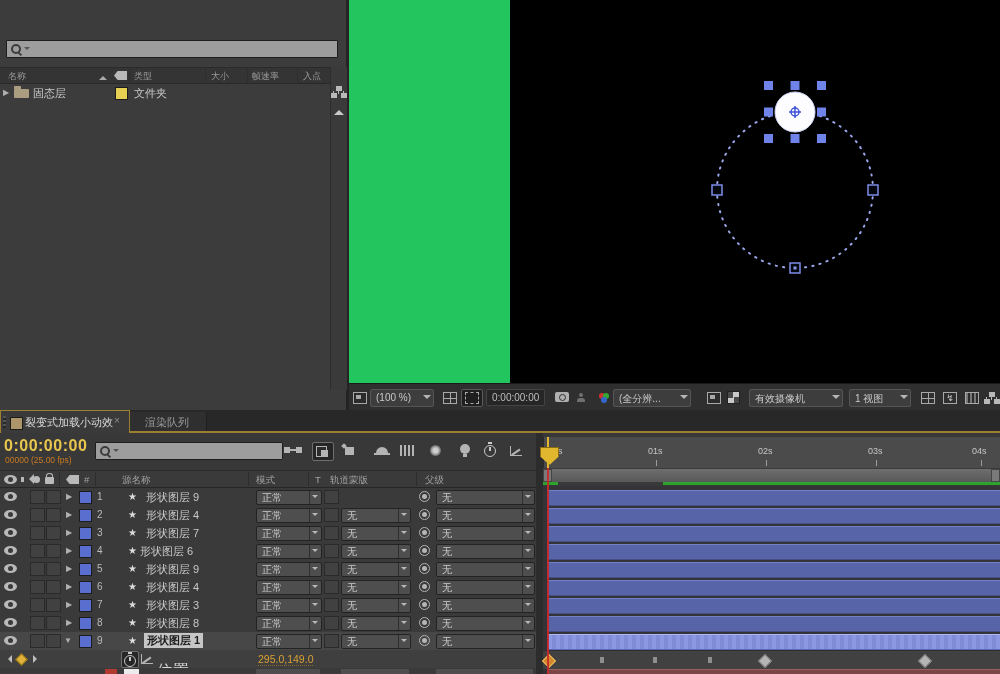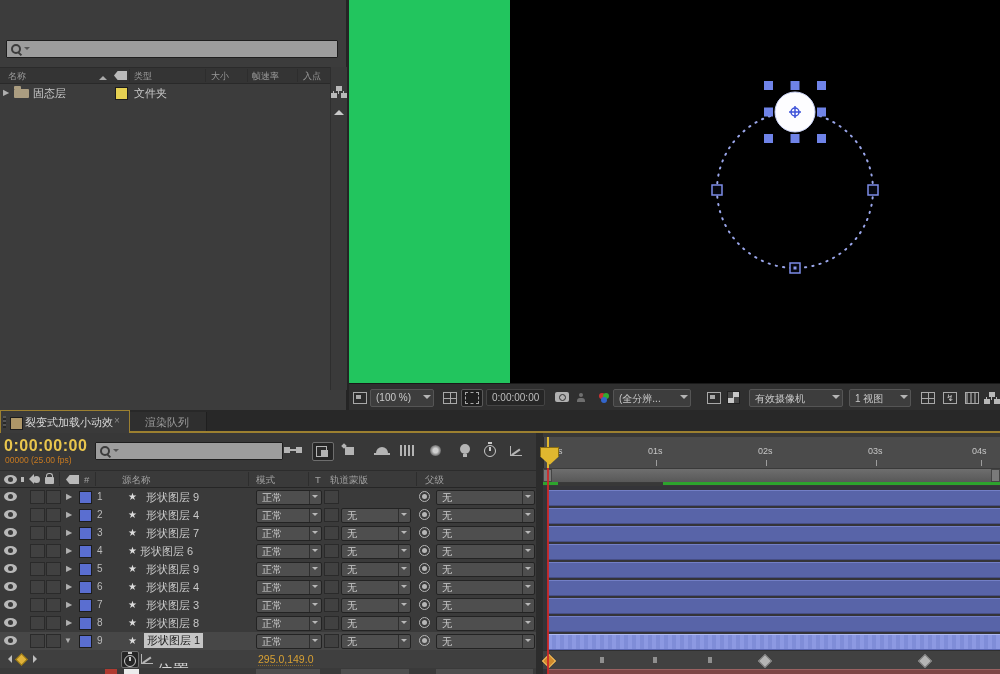--- a/index.html
+++ b/index.html
@@ -508,21 +508,21 @@
     </div>
 
     <div class="lrow sel abs" style="top:199px;">
       <span class="abs eye" style="left:4px;top:4px;"></span>
       <span class="abs cbox" style="left:30px;"></span>
         <span class="abs cbox" style="left:46px;"></span>
       <span class="abs tri d" style="left:64px;"></span>
       <span class="abs sw" style="left:79px;top:3px;background:#5a6ed0;"></span>
       <span class="abs num" style="left:97px;">9</span>
       <span class="abs star" style="left:128px;"></span>
-      <span class="abs selname" style="left:144px;top:1px;">形状图层 1</span>
+      <span class="abs selname" style="left:144px;top:1px;font-weight:bold;">形状图层 1</span>
       <div class="abs ldd" style="left:256px;width:64px;">
           <span class="lbl">正常</span>
           <span class="arr"></span>
         </div>
       <span class="abs cbox" style="left:324px;"></span>
       <div class="abs ldd" style="left:341px;width:68px;">
           <span class="lbl">无</span>
           <span class="arr"></span>
         </div>
       <span class="abs pick" style="left:419px;"></span>

